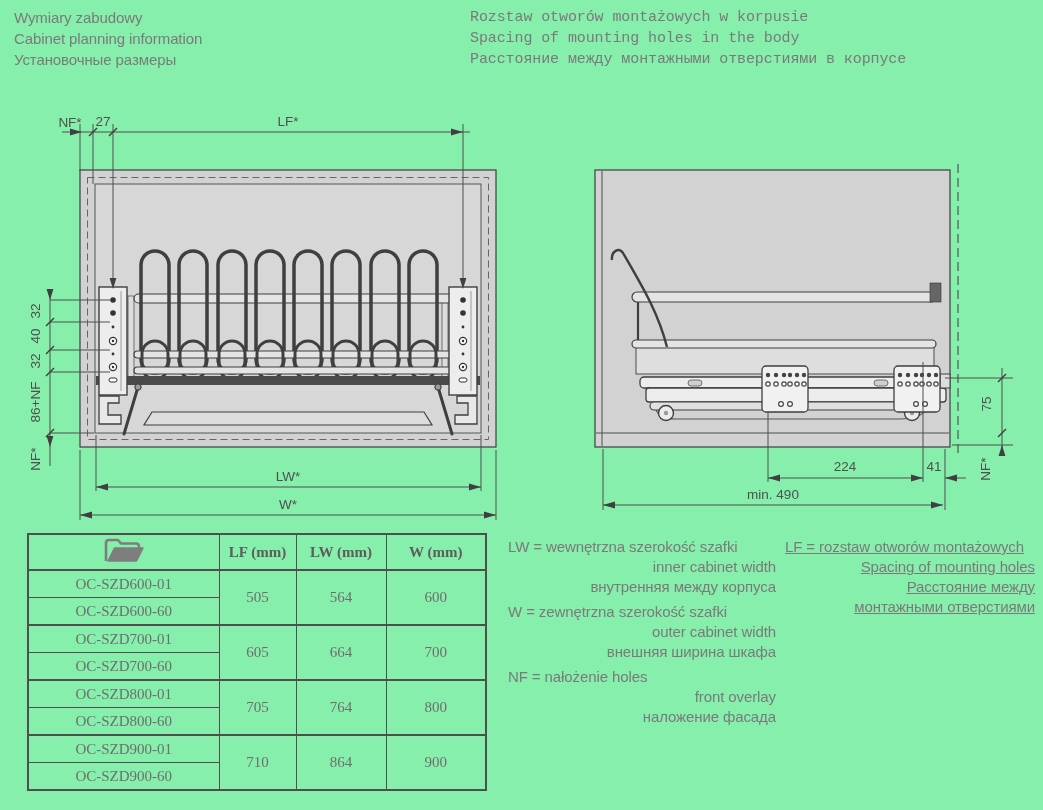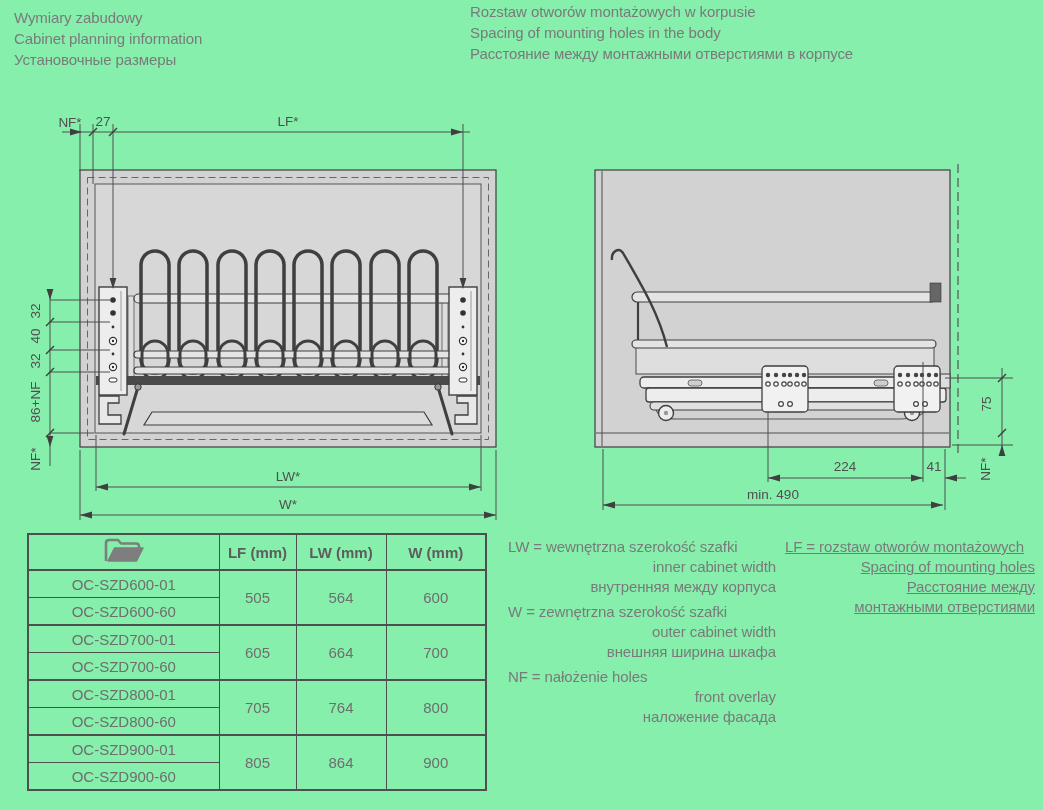--- a/index.html
+++ b/index.html
@@ -2,41 +2,41 @@
 <html><head>
 <meta charset="utf-8">
 <style>
   html,body{margin:0;padding:0;background:#fff;}
   .canvas{position:relative;width:1043px;height:810px;background:#86efac;
           font-family:"Liberation Sans",sans-serif;overflow:hidden;}
 
   
   .hdr{position:absolute;color:#7a7a7a;font-size:15px;line-height:21px;letter-spacing:-0.1px;}
   .hdr-left{left:14px;top:7px;}
-  .hdr-right{left:470px;top:1px;}
+  .hdr-right{left:470px;top:7px;font-family:Liberation Mono, monospace;}
 
   
   .diagram-svg{position:absolute;left:0;top:0;}
   .thin{stroke:#4f4f4f;stroke-width:1;fill:none;}
   .dash{stroke:#666;stroke-width:1;fill:none;stroke-dasharray:7 4;}
   .cab{fill:#d2d2d2;stroke:#3f3f3f;stroke-width:1.2;}
   .cab2{fill:#d7d7d7;stroke:#555;stroke-width:1;}
   .rail{fill:#e4e4e4;stroke:#3f3f3f;stroke-width:1.2;}
   .lite{fill:#ededed;stroke:#3f3f3f;stroke-width:1.3;}
   .loop rect{fill:none;stroke:#3f3f3f;stroke-width:3.5;}
   .sloop rect{fill:none;stroke:#3f3f3f;stroke-width:3;}
   .arr{fill:#3f3f3f;stroke:none;}
   .tick{stroke:#3f3f3f;stroke-width:1.4;}
   .dimtxt{font-family:"Liberation Sans",sans-serif;font-size:13.5px;fill:#4f4f4f;}
 
   
   .spec-table{position:absolute;left:27px;top:533px;border-collapse:collapse;
               table-layout:fixed;color:#6e6e6e;font-size:15px;}
   .spec-table td,.spec-table th{border:1px solid #4f4f4f;text-align:center;
-              vertical-align:middle;padding:0;overflow:hidden;}
+              vertical-align:middle;padding:0;overflow:hidden;font-family:Liberation Serif, serif;}
   .spec-table{border:2px solid #4f4f4f;}
   .spec-table tr.head th{height:34px;font-weight:bold;color:#5d5d5d;border-bottom:2px solid #4f4f4f;}
   .spec-table td{height:26px;}
   .spec-table tr.gstart td{border-top:2px solid #4f4f4f;}
 
   
   .legend{position:absolute;color:#7a7a7a;font-size:15px;line-height:20px;letter-spacing:-0.1px;}
   .legend .entry{margin-bottom:5px;}
   .legend .entry div:not(:first-child){padding-left:var(--ind);text-align:right;}
 </style>
@@ -317,21 +317,21 @@
       <td>OC-SZD800-01</td>
       <td rowspan="2">705</td>
       <td rowspan="2">764</td>
       <td rowspan="2">800</td>
     </tr>
     <tr>
       <td>OC-SZD800-60</td>
     </tr>
     <tr class="gstart">
       <td>OC-SZD900-01</td>
-      <td rowspan="2">805</td>
+      <td rowspan="2">710</td>
       <td rowspan="2">864</td>
       <td rowspan="2">900</td>
     </tr>
     <tr>
       <td>OC-SZD900-60</td>
     </tr>
   </tbody>
     </table>
 
   <div class="legend" style="left:508px;top:537px;width:268px;">

